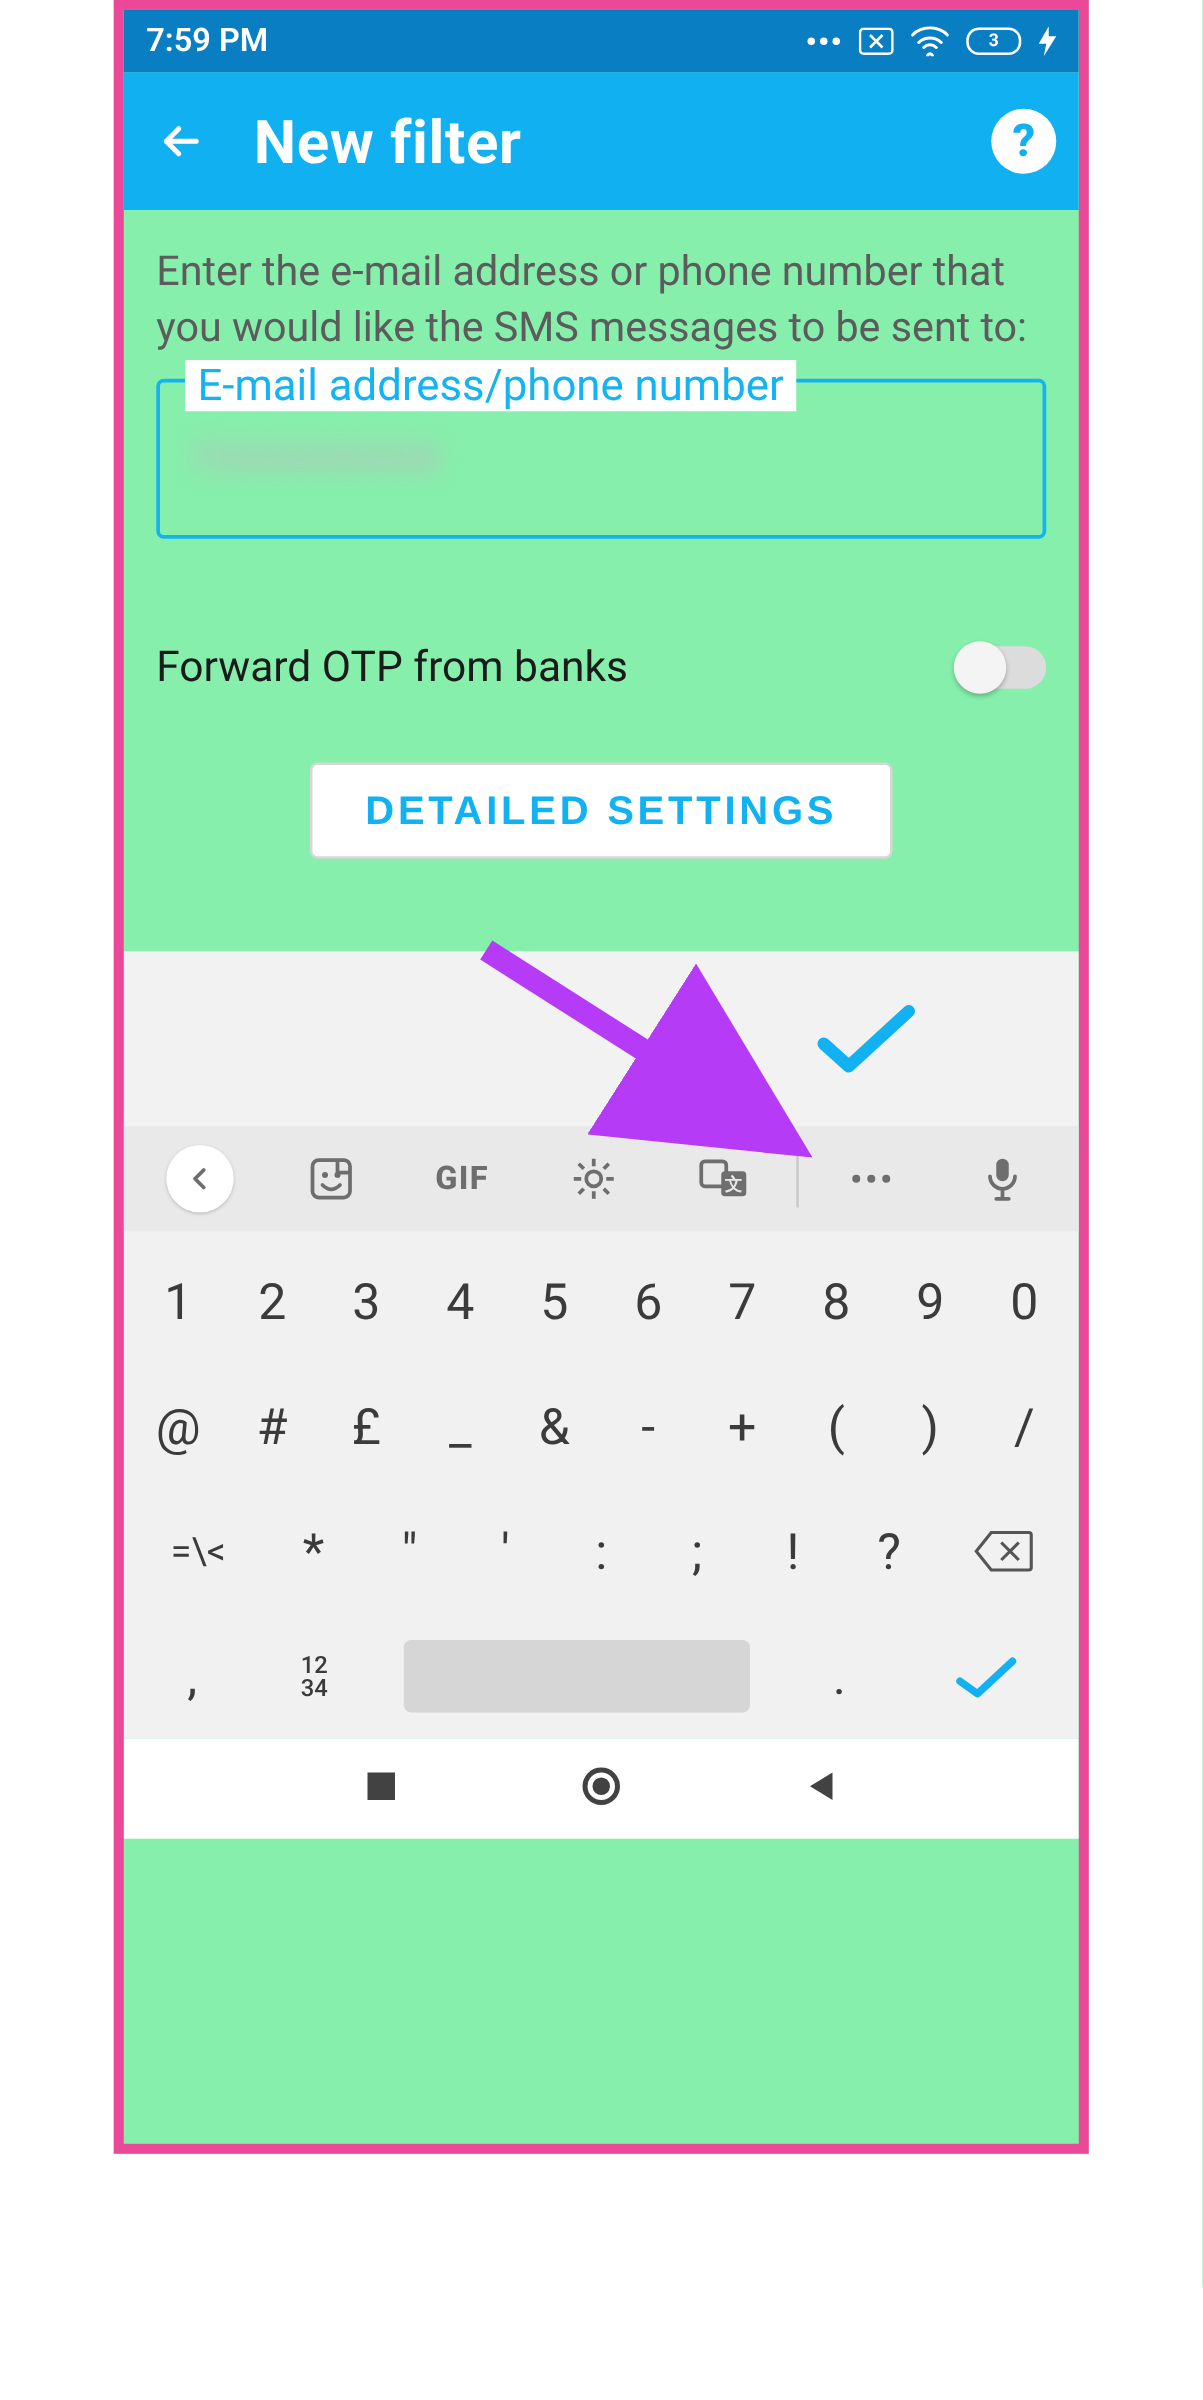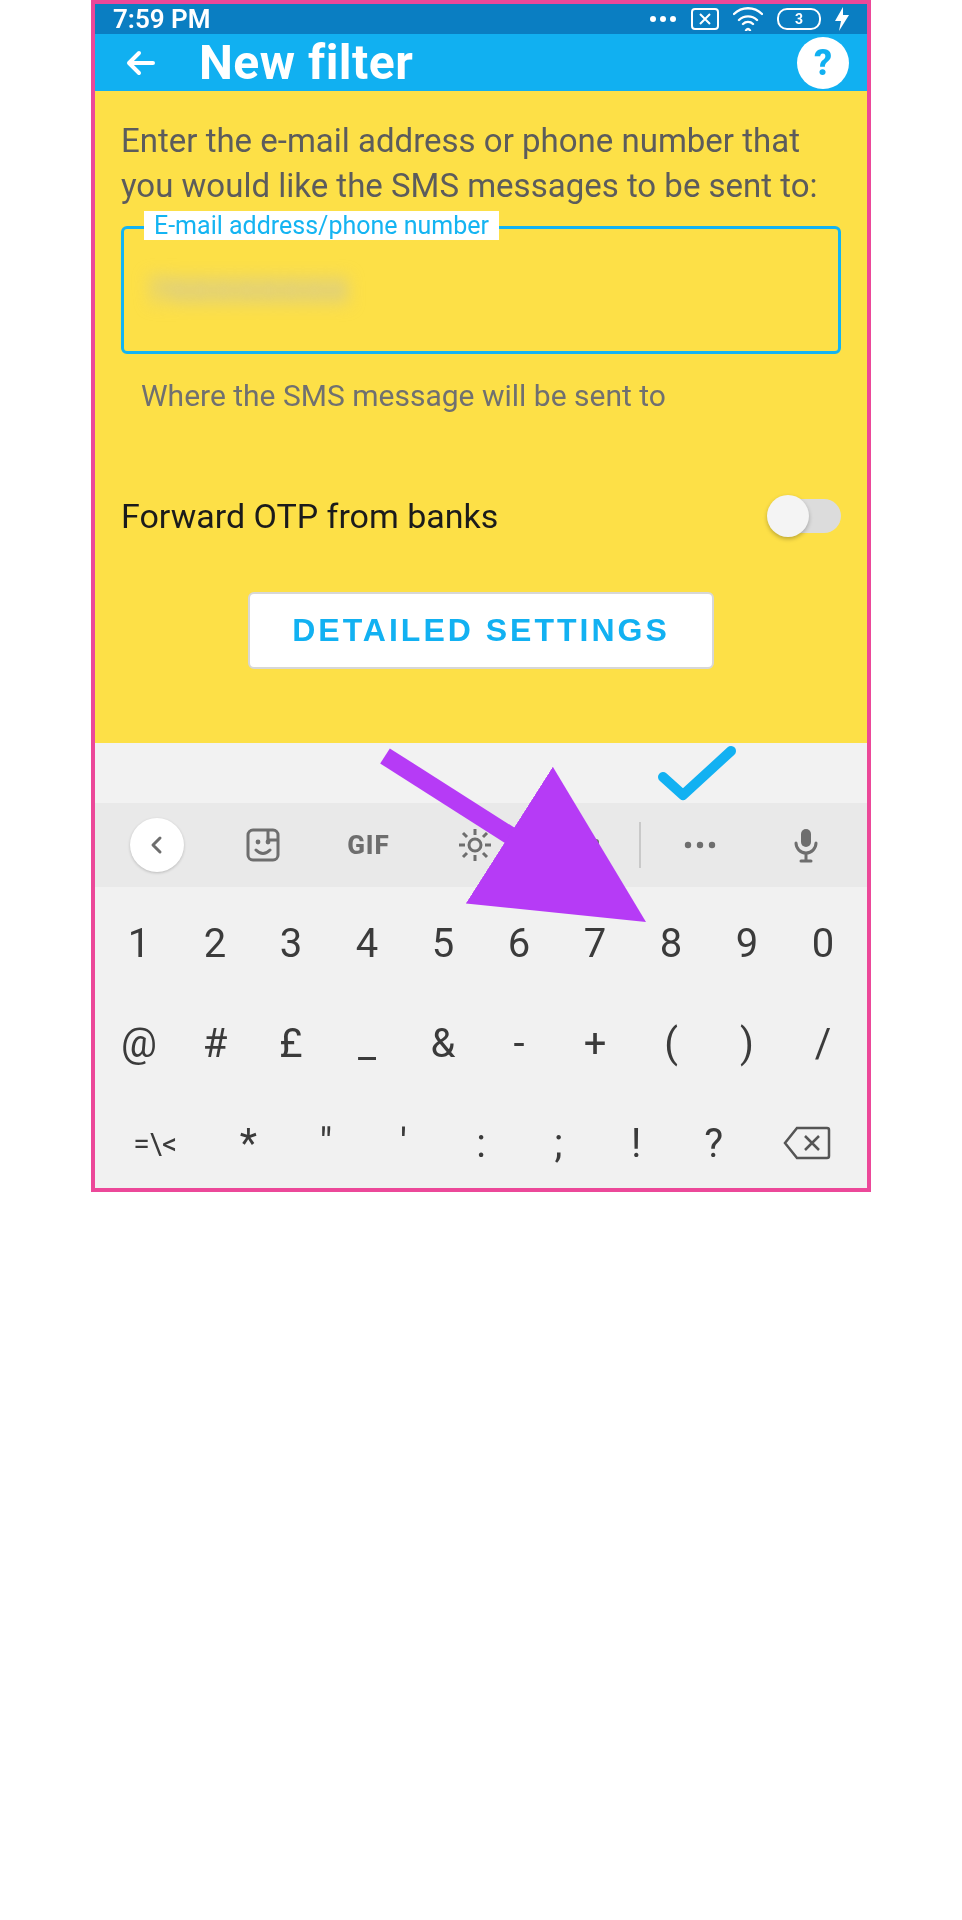--- a/index.html
+++ b/index.html
@@ -5,23 +5,23 @@
   * { box-sizing: border-box; margin: 0; padding: 0; }
   html, body { width: 100%; height: 100%; }
   body {
     font-family: Roboto, -apple-system, Helvetica, Arial, sans-serif;
     background: #fff;
     display: flex;
     justify-content: center;
   }
   .frame {
     width: 780px;
-    height: 1192px;
-    border: 4px solid #ec4899;
-    background: #fde047;
+    height: 1723px;
+    border: 8px solid #ec4899;
+    background: #86efac;
     position: relative;
     display: flex;
     flex-direction: column;
     overflow: hidden;
   }
 
   
   .statusbar {
     height: 50px;
     background: #0a7ec2;
@@ -76,21 +76,21 @@
     border: 3px solid #14b4f2;
     border-radius: 6px;
     height: 128px;
   }
   .field-label {
     position: absolute;
     top: -18px; left: 20px;
     background: #fff;
     padding: 0 10px;
     color: #14b4f2;
-    font-size: 25px;
+    font-size: 35px;
   }
   .field-input {
     width: 100%; height: 100%;
     border: 0; outline: 0;
     padding: 0 24px;
     font-size: 34px;
     color: #bcbcbc;
     background: transparent;
     filter: blur(9px);
     font-weight: 700;
@@ -169,21 +169,21 @@
   .kb-rows { padding: 6px 6px 0 6px; }
   .kb-row { display:flex; height: 100px; }
   .key {
     flex:1; display:flex; align-items:center; justify-content:center;
     font-size: 40px; color:#3b3b3b;
   }
   .key.wide { flex: 1.4; }
   .key.sym { font-size: 30px; }
   .key.del svg { display:block; }
   .key.abc { font-size: 30px; font-weight:600; }
-  .key.numgrid { font-size:24px; line-height:1; text-align:center; font-weight:500;}
+  .key.numgrid { font-size:19px; line-height:1; text-align:center; font-weight:500;}
   .key.space { flex: 3.3; }
   .key.space .bar { width: 86%; height: 58px; background:#d6d6d6; border-radius:6px;}
   .key.enter svg { display:block; }
 
   
   .navbar {
     height: 80px;
     background: #fff;
     display:flex; align-items:center; justify-content:space-around;
     padding: 0 120px;
@@ -237,21 +237,20 @@
   </div>
 
   <div class="content">
     <p class="instruction">Enter the e-mail address or phone number that you would like the SMS messages to be sent to:</p>
 
     <div class="field-wrap">
       <span class="field-label">E-mail address/phone number</span>
       <input class="field-input" value="7XXXXXXXX" style="">
     </div>
 
-    <p class="helper">Where the SMS message will be sent to</p>
 
     <div class="toggle-row">
       <span class="label">Forward OTP from banks</span>
       <div class="switch">
           <div class="knob"></div>
         </div>
     </div>
 
     <button class="detailed-btn">DETAILED SETTINGS</button>
   </div>

